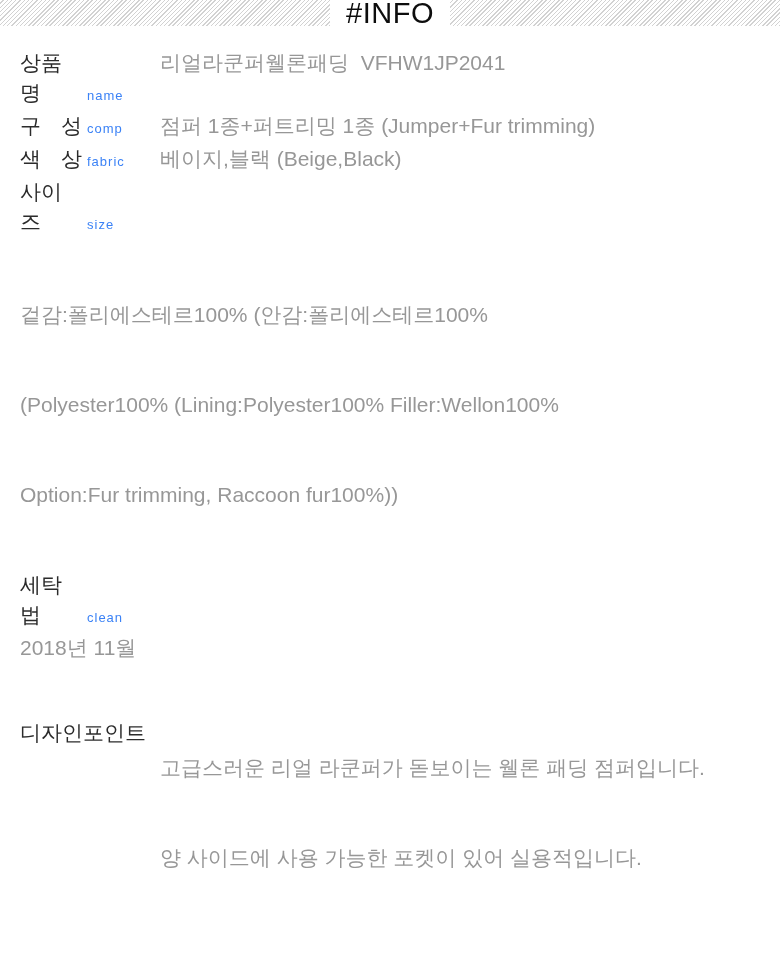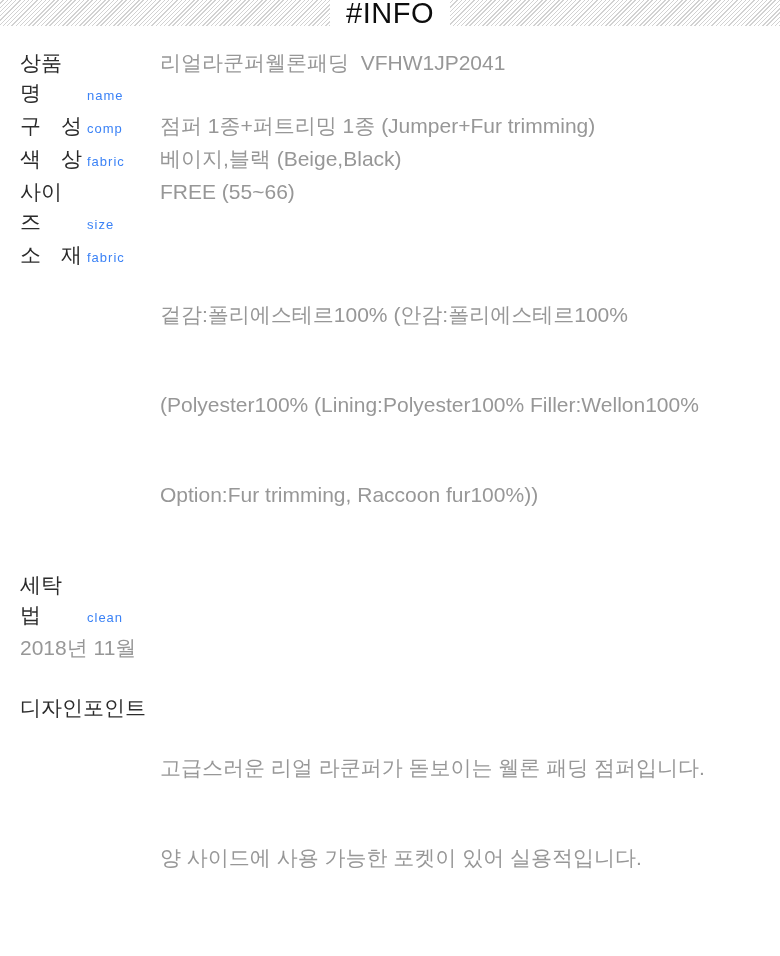--- a/index.html
+++ b/index.html
@@ -18,21 +18,21 @@
     font-weight:500; color:#0d0d0d; letter-spacing:0.5px; margin-top:-2px;
   }
   
   .info { padding:22px 20px 0 20px; }
   .row { display:flex; align-items:flex-start; }
   .lab { width:140px; flex:none; line-height:30px; }
   .ko {
     display:inline-block; width:62px; font-size:21px; font-weight:500; color:#2b2b2b;
     text-align:justify; text-align-last:justify; vertical-align:baseline;
   }
-  .ko.wide { width:auto; text-align-last:auto; letter-spacing:0; }
+  .ko.wide { width:auto; text-align-last:auto; letter-spacing:0;margin-top:25px; }
   .sub { font-size:13px; color:#3b82f6; margin-left:5px; letter-spacing:1px; }
   .val { font-size:21px; color:#979797; line-height:30px; white-space:pre-wrap; }
   .row.design { margin-top:30px; }
 </style>
 </head>
 <body>
 
 <div class="band">
   <span class="band-title">#INFO</span>
 </div>
@@ -57,27 +57,23 @@
     <div class="lab">
       <span class="ko">색 상</span><span class="sub">fabric</span>
     </div>
     <div class="val">베이지,블랙 (Beige,Black)</div>
   </div>
 
   <div class="row">
     <div class="lab">
       <span class="ko">사이즈</span><span class="sub">size</span>
     </div>
-    <div class="val">FREE (55~66)</div>
   </div>
 
   <div class="row">
-    <div class="lab">
-      <span class="ko">소 재</span><span class="sub">fabric</span>
-    </div>
     <div class="val">
       <div>겉감:폴리에스테르100% (안감:폴리에스테르100%</div>
       <div>(Polyester100% (Lining:Polyester100% Filler:Wellon100%</div>
       <div>Option:Fur trimming, Raccoon fur100%))</div>
     </div>
   </div>
 
   <div class="row">
     <div class="lab">
       <span class="ko">세탁법</span><span class="sub">clean</span>

